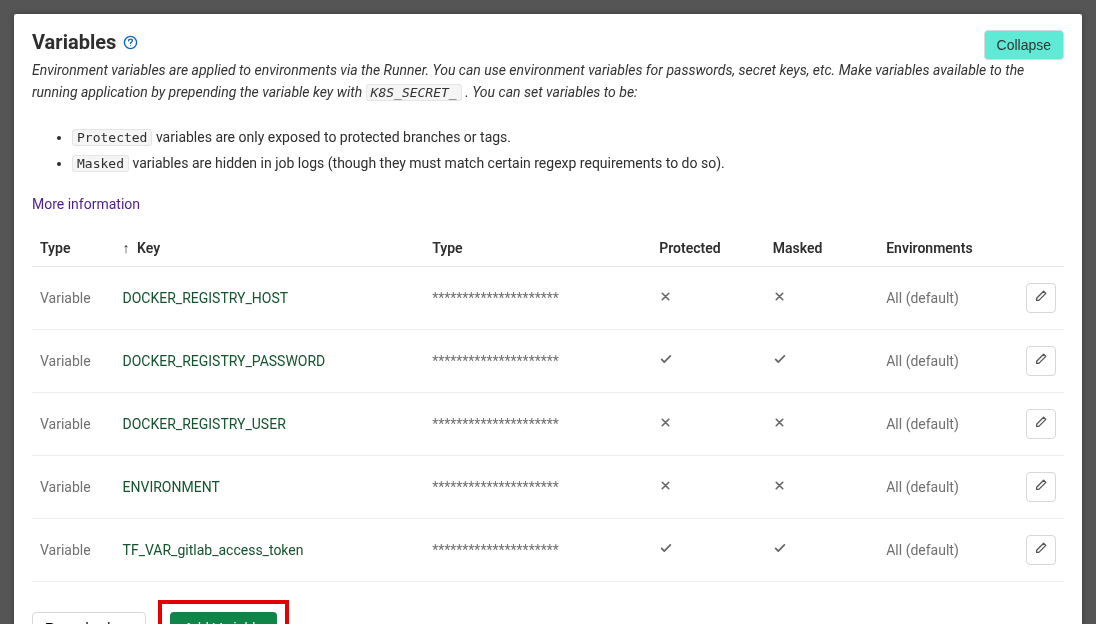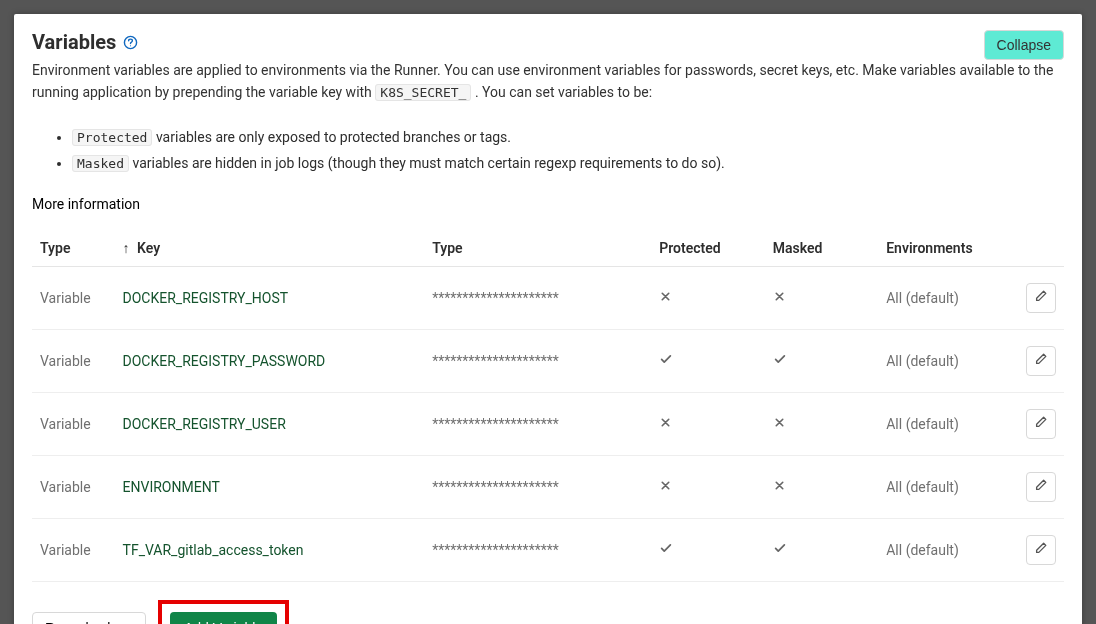--- a/index.html
+++ b/index.html
@@ -45,35 +45,36 @@
       border-radius: 4px;
       padding: 6px 12px;
       font-size: 14px;
       color: #333;
       cursor: pointer;
     }
     .description {
       color: #333;
       line-height: 1.55;
       margin-bottom: 8px;
+      font-style: italic;
     }
     code.inline {
       background: #f5f5f5;
       border: 1px solid #e5e5e5;
       border-radius: 3px;
       padding: 0 4px;
       font-family: "SFMono-Regular", Menlo, Consolas, monospace;
       font-size: 13px;
     }
     ul.bullets {
       margin: 22px 0 12px 40px;
       line-height: 1.8;
     }
     .more-link {
-      color: #000000;
+      color: #4c1d95;
       text-decoration: none;
       display: inline-block;
       margin: 8px 0 18px 0;
     }
     table {
       width: 100%;
       border-collapse: collapse;
     }
     thead th {
       text-align: left;

